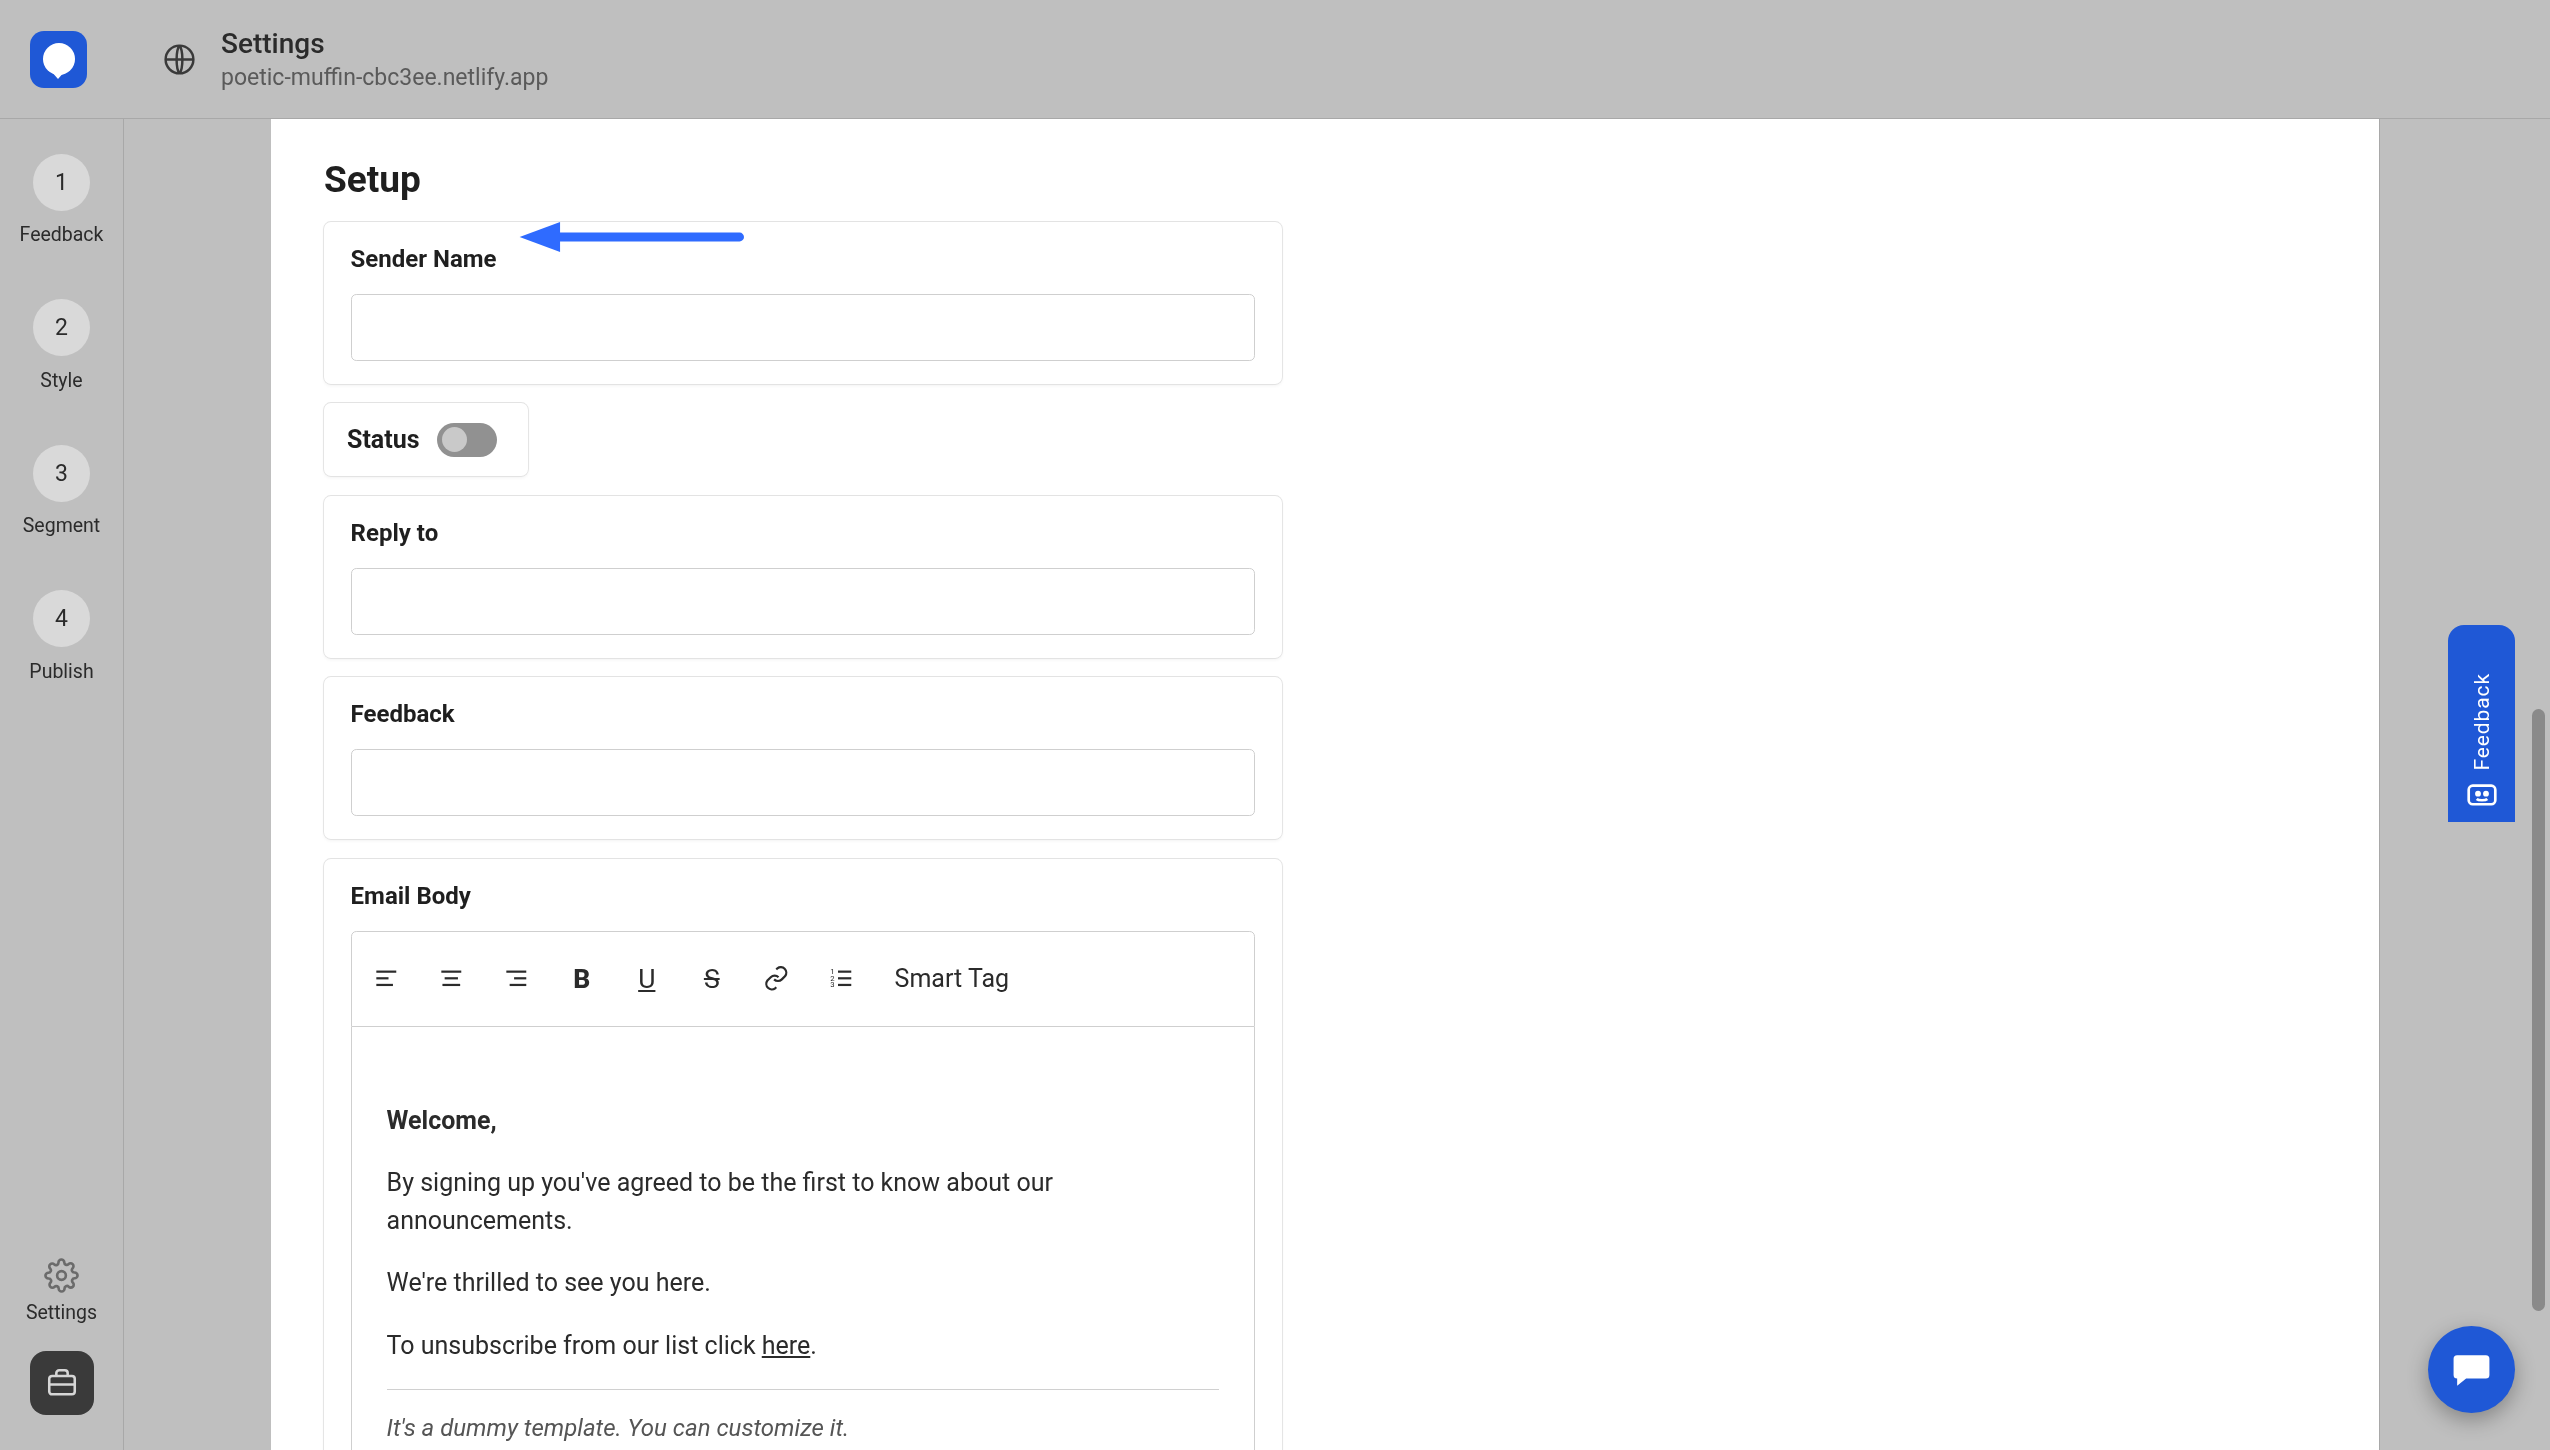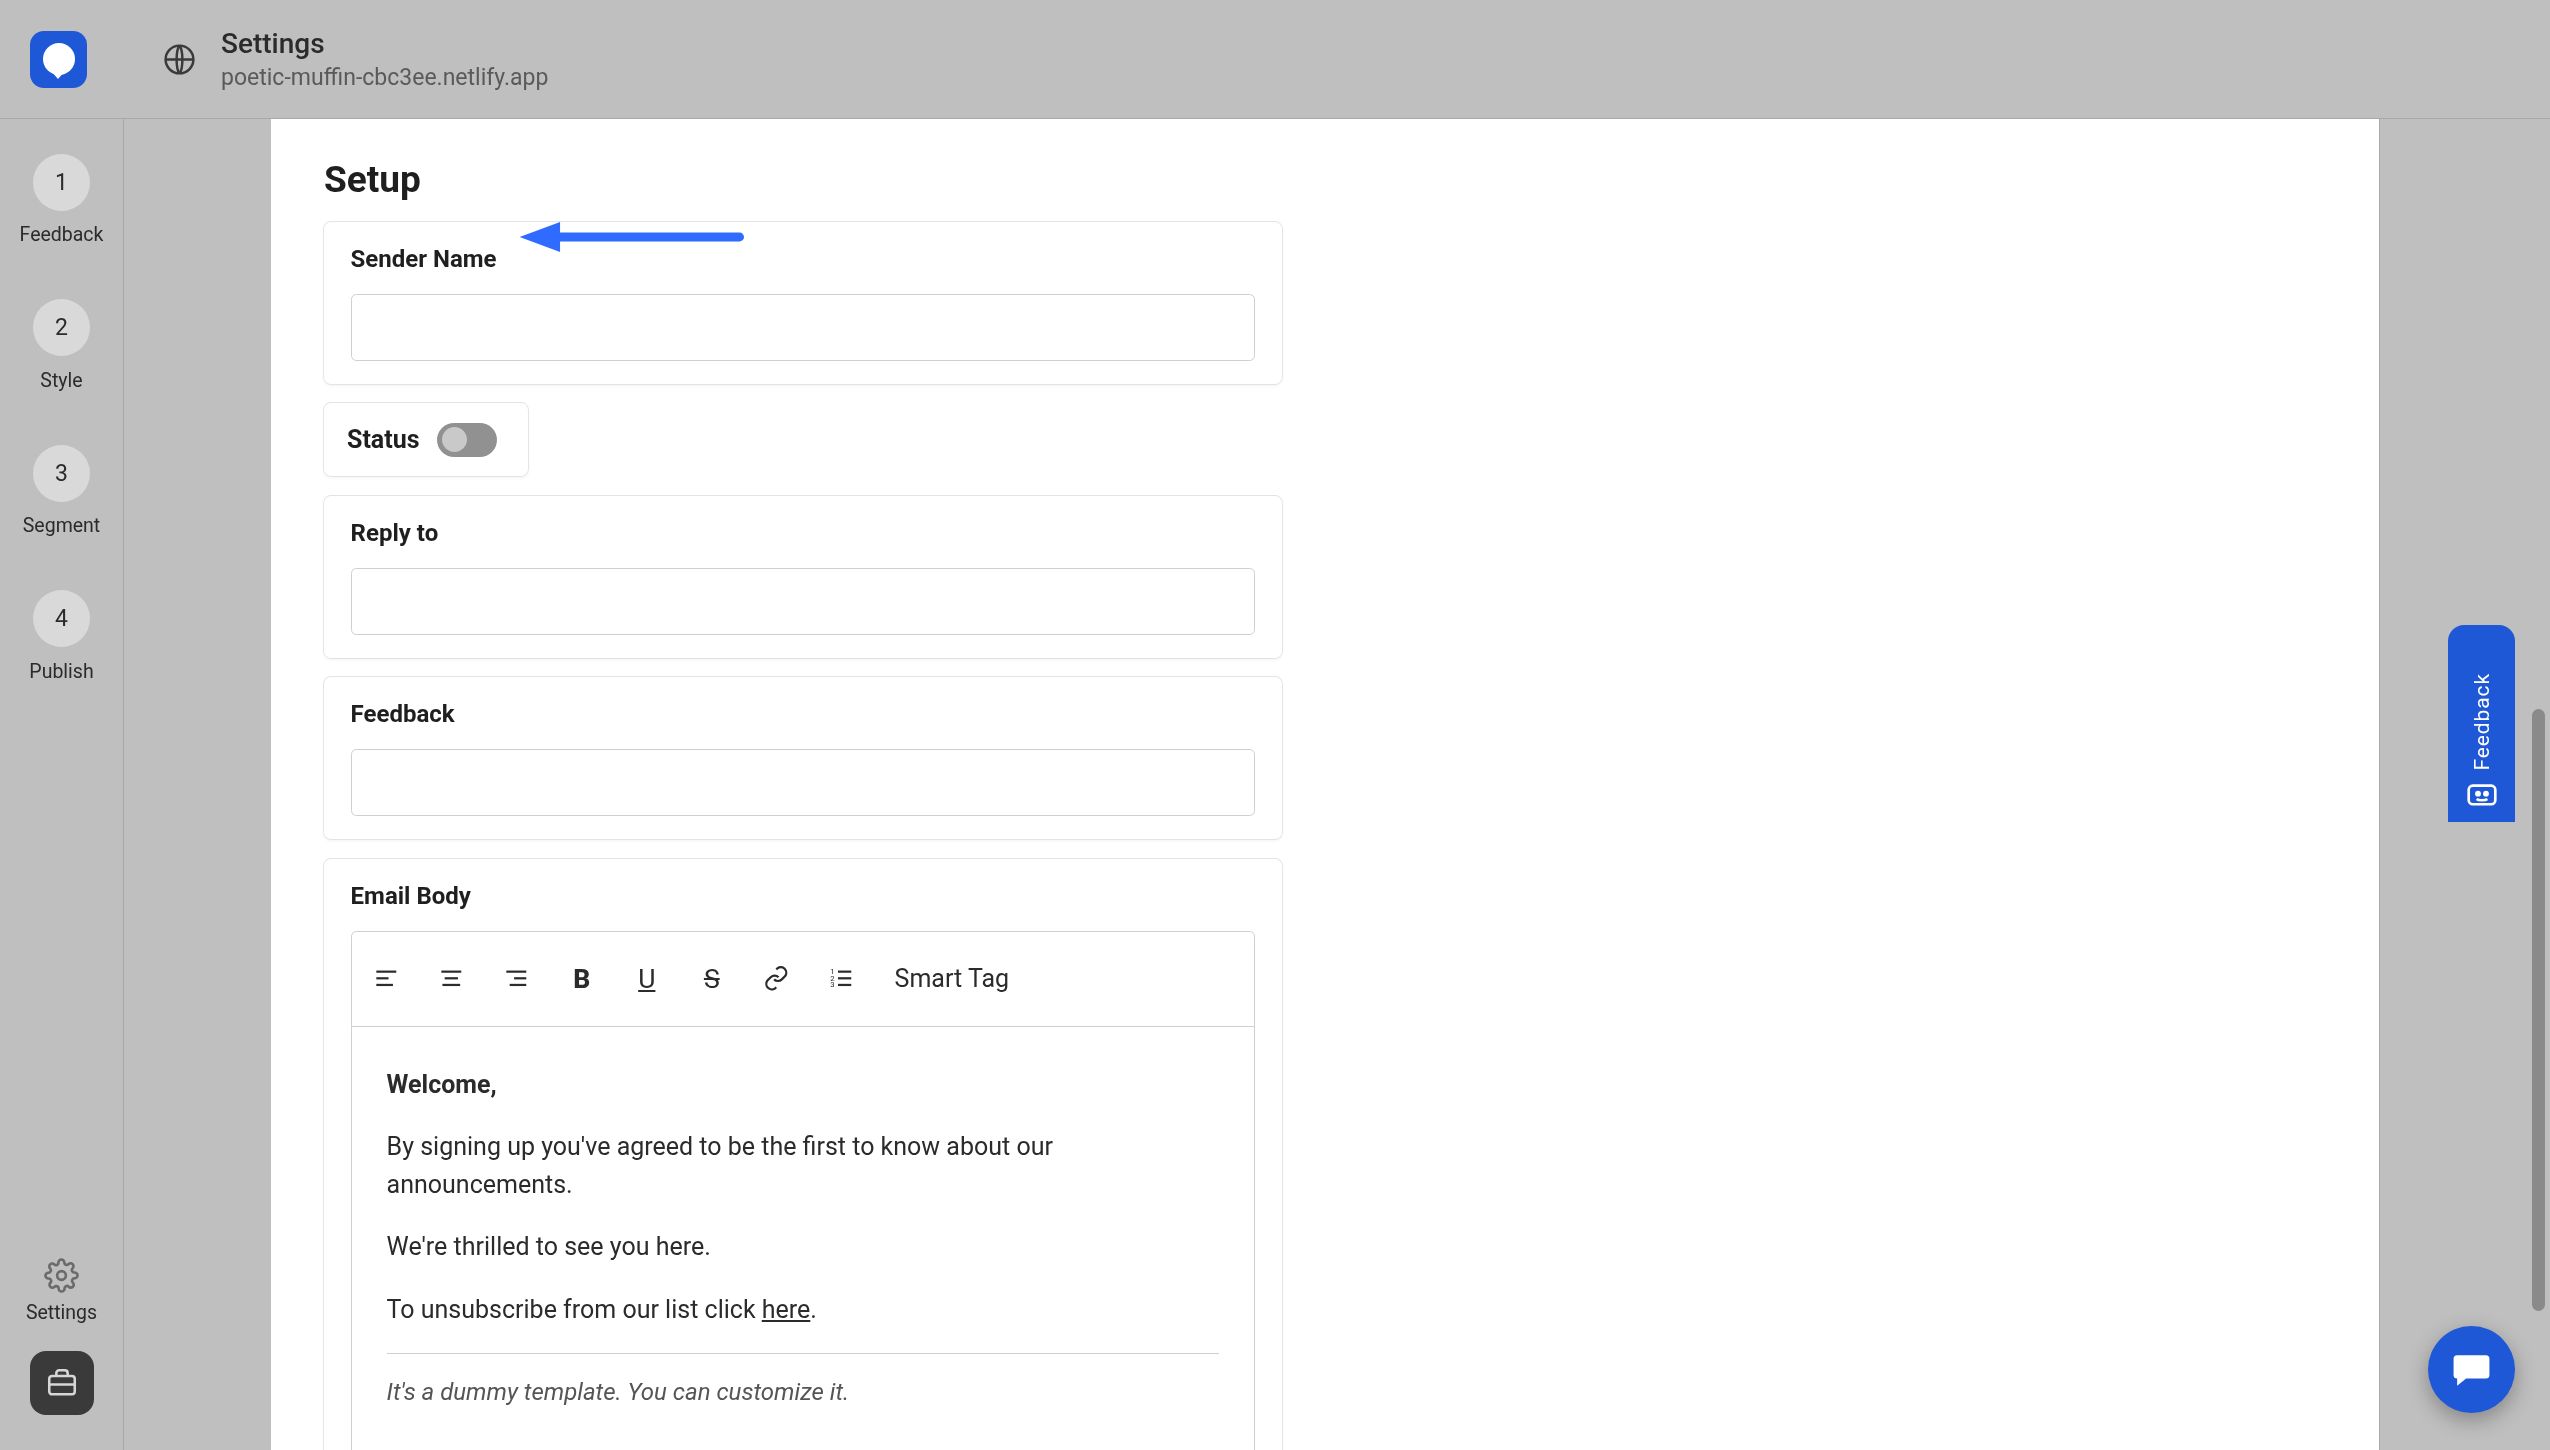--- a/index.html
+++ b/index.html
@@ -150,21 +150,21 @@
   margin-left: 5.3px;
   font-size:25px; color:#2b2b2b;text-align:center;
 }
 .editor-body {
   border:0.9px solid #cfcfcf; border-top:none;
   border-bottom-left-radius:5.3px;border-bottom-right-radius:5.3px;
   padding: 39px 35px 30px 35px;
   font-size:25px; color:#2b2b2b; line-height:1.5;
 }
 .editor-body p { margin-bottom: 25px; }
-.editor-body .welcome { font-weight:700; }
+.editor-body .welcome { font-weight:700;margin-top:36px; }
 .editor-body a { color:#2b2b2b; text-decoration: underline; }
 .editor-body hr { border:none;border-top:0.9px solid #d0d0d0; margin: 8.9px 0 19.5px 0; }
 .editor-body .note { font-style:italic; color:#555; font-size:24px; }
 
 
 .arrow-wrap {
   position:absolute;
   top: 215px; left: 519px;
   width: 230px; height: 44px;
   pointer-events:none;

